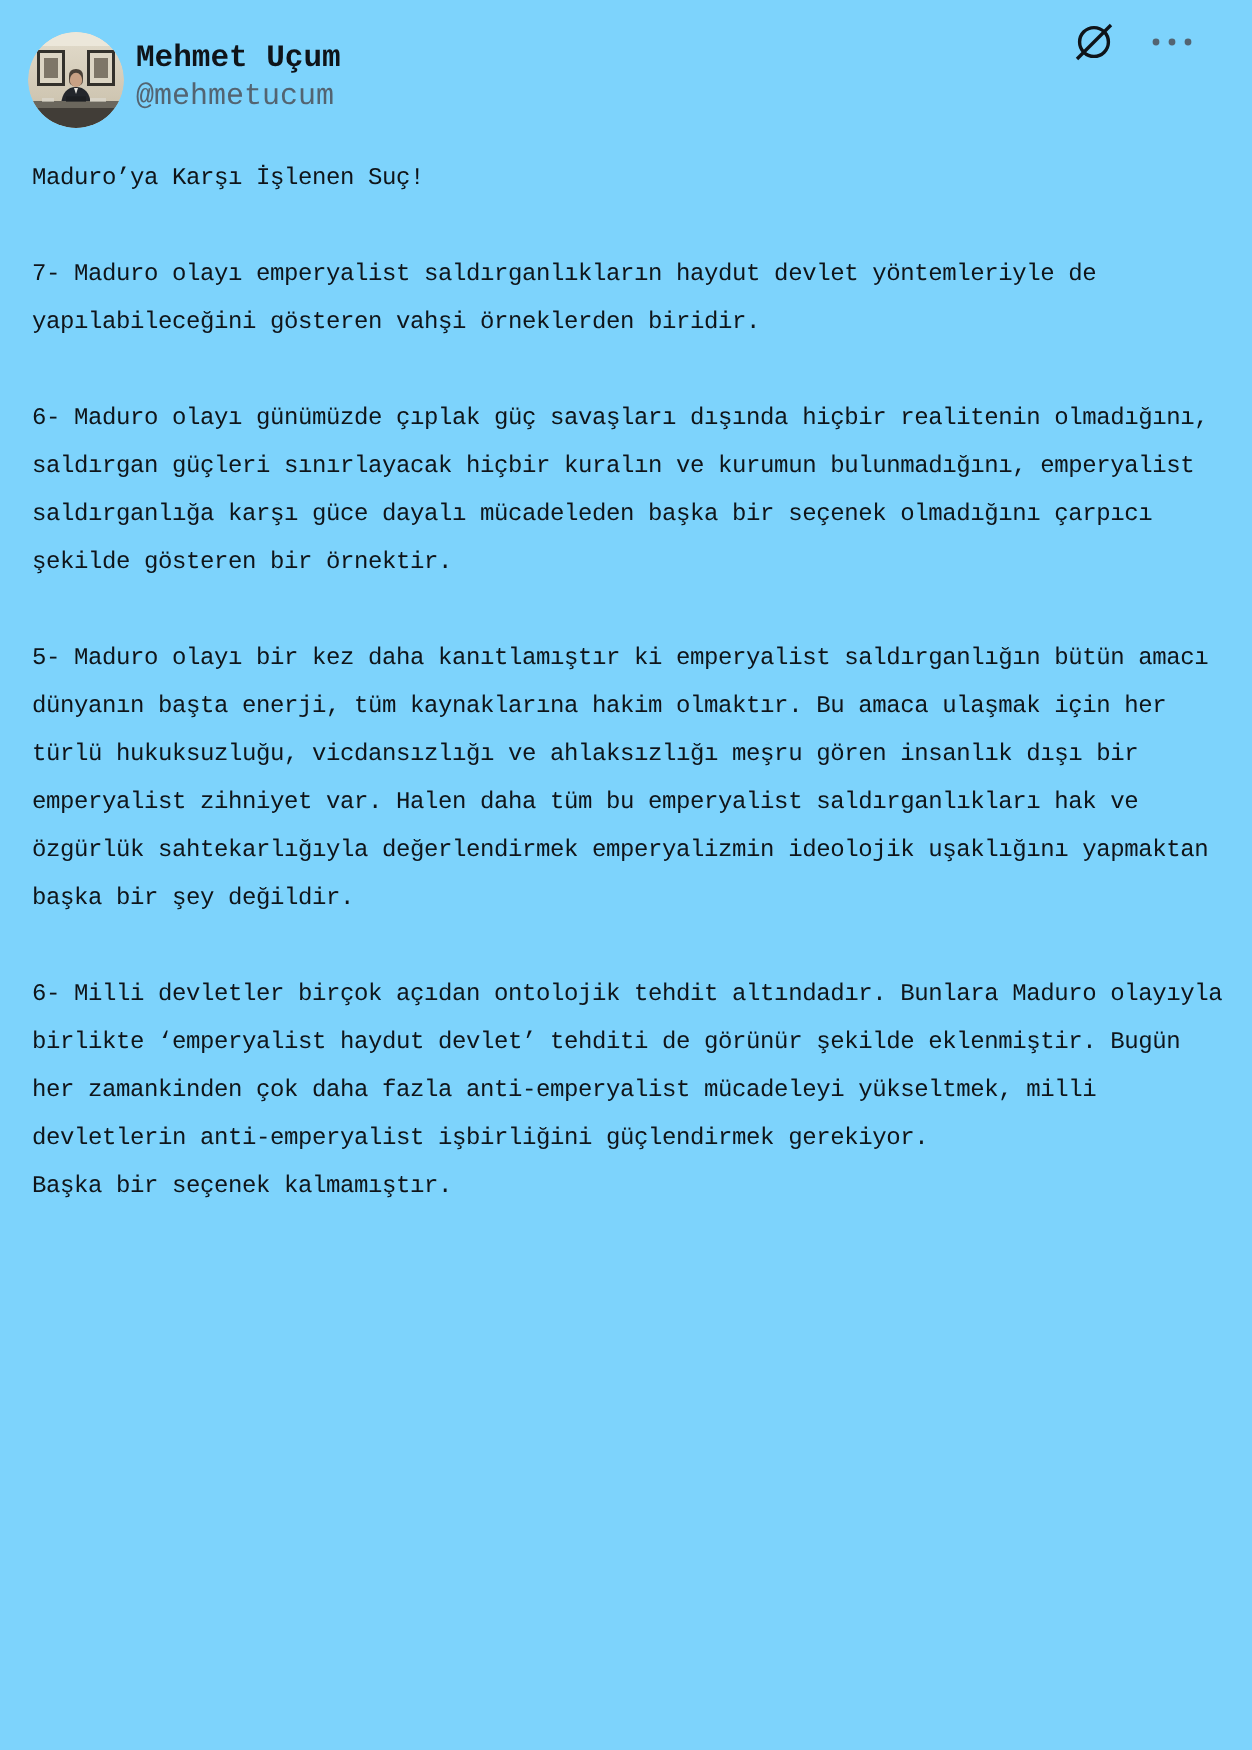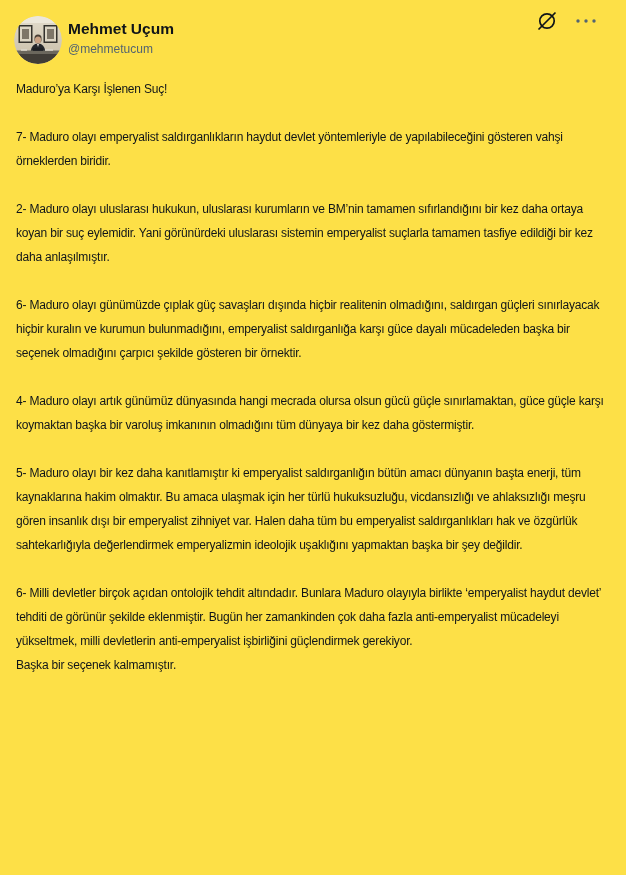--- a/index.html
+++ b/index.html
@@ -4,22 +4,22 @@
 <style>
   html, body {
     margin: 0;
     padding: 0;
     background: #ffffff;
   }
   .post {
     position: relative;
     width: 626px;
     height: 875px;
-    background: #fde047;
-    font-family: Liberation Sans, sans-serif;
+    background: #7dd3fc;
+    font-family: Liberation Mono, monospace;
     color: #0f1419;
     overflow: hidden;
     box-sizing: border-box;
   }
   .post-header {
     position: absolute;
     top: 16px;
     left: 14px;
     right: 14px;
     display: flex;
@@ -39,21 +39,21 @@
     padding-top: 3px;
     line-height: 20px;
   }
   .display-name {
     font-size: 15.5px;
     font-weight: 700;
     color: #0f1419;
     cursor: pointer;
   }
   .handle {
-    font-size: 12px;
+    font-size: 15px;
     font-weight: 400;
     color: #536471;
   }
   .header-actions {
     position: absolute;
     top: 6px;
     right: 24px;
     display: flex;
     align-items: center;
     gap: 8px;
@@ -149,21 +149,19 @@
         <circle cx="4" cy="4" r="1.7" fill="#536471"></circle>
         <circle cx="12" cy="4" r="1.7" fill="#536471"></circle>
         <circle cx="20" cy="4" r="1.7" fill="#536471"></circle>
       </svg>
     </button>
   </div>
 
   <div class="tweet-text">
     <p>Maduro’ya Karşı İşlenen Suç!</p>
     <p>7- Maduro olayı emperyalist saldırganlıkların haydut devlet yöntemleriyle de yapılabileceğini gösteren vahşi örneklerden biridir.</p>
-    <p>2- Maduro olayı uluslarası hukukun, uluslarası kurumların ve BM’nin tamamen sıfırlandığını bir kez daha ortaya koyan bir suç eylemidir. Yani görünürdeki uluslarası sistemin emperyalist suçlarla tamamen tasfiye edildiği bir kez daha anlaşılmıştır.</p>
     <p>6- Maduro olayı günümüzde çıplak güç savaşları dışında hiçbir realitenin olmadığını, saldırgan güçleri sınırlayacak hiçbir kuralın ve kurumun bulunmadığını, emperyalist saldırganlığa karşı güce dayalı mücadeleden başka bir seçenek olmadığını çarpıcı şekilde gösteren bir örnektir.</p>
-    <p>4- Maduro olayı artık günümüz dünyasında hangi mecrada olursa olsun gücü güçle sınırlamaktan, güce güçle karşı koymaktan başka bir varoluş imkanının olmadığını tüm dünyaya bir kez daha göstermiştir.</p>
     <p>5- Maduro olayı bir kez daha kanıtlamıştır ki emperyalist saldırganlığın bütün amacı dünyanın başta enerji, tüm kaynaklarına hakim olmaktır. Bu amaca ulaşmak için her türlü hukuksuzluğu, vicdansızlığı ve ahlaksızlığı meşru gören insanlık dışı bir emperyalist zihniyet var. Halen daha tüm bu emperyalist saldırganlıkları hak ve özgürlük sahtekarlığıyla değerlendirmek emperyalizmin ideolojik uşaklığını yapmaktan başka bir şey değildir.</p>
     <p>6- Milli devletler birçok açıdan ontolojik tehdit altındadır. Bunlara Maduro olayıyla birlikte ‘emperyalist haydut devlet’ tehditi de görünür şekilde eklenmiştir. Bugün her zamankinden çok daha fazla anti-emperyalist mücadeleyi yükseltmek, milli devletlerin anti-emperyalist işbirliğini güçlendirmek gerekiyor.
 Başka bir seçenek kalmamıştır.</p>
   </div>
 
 </div>
 
 </body></html>

